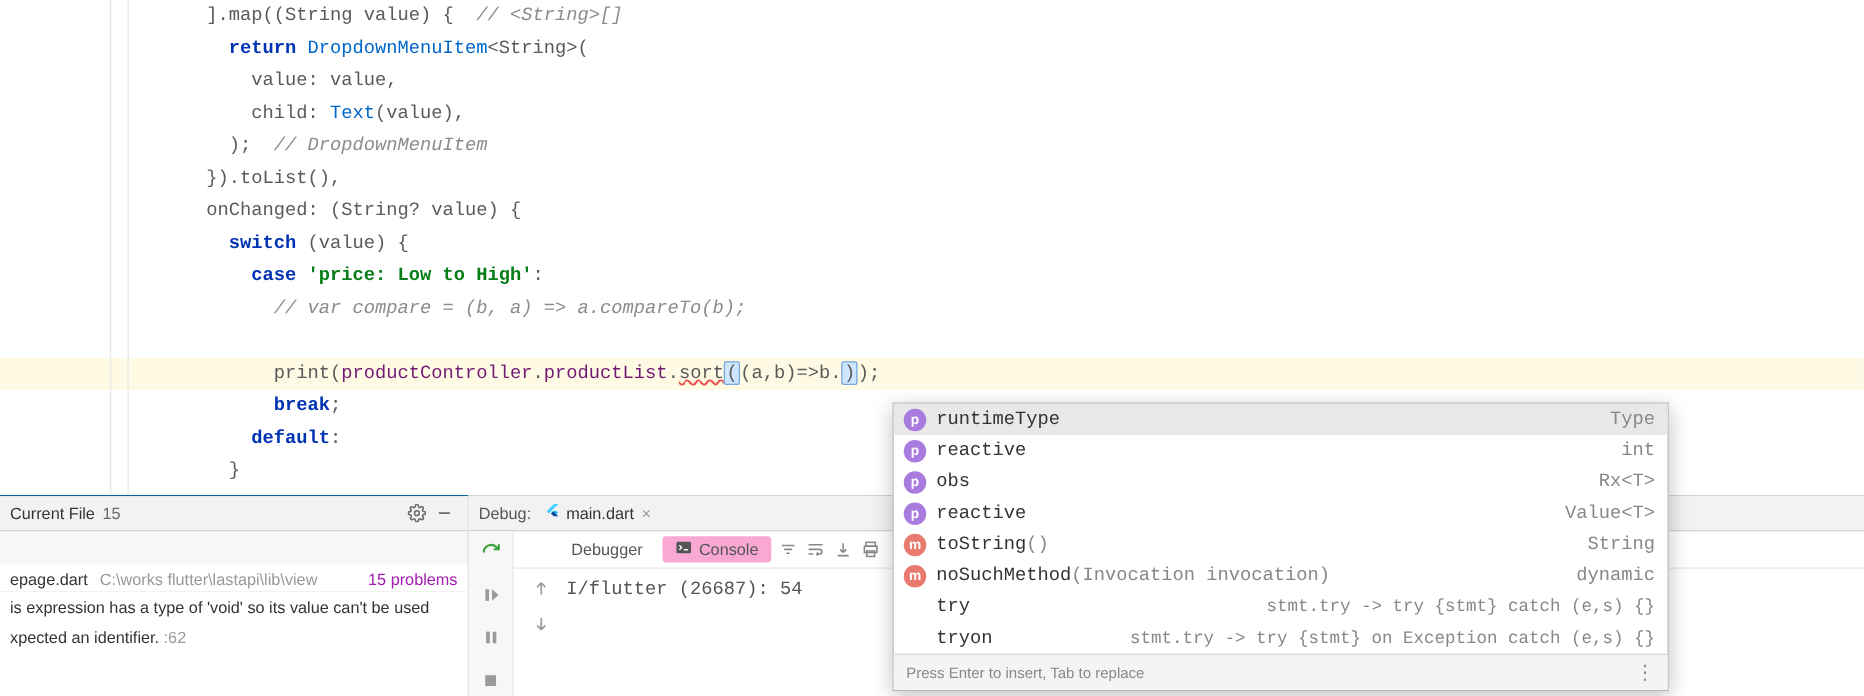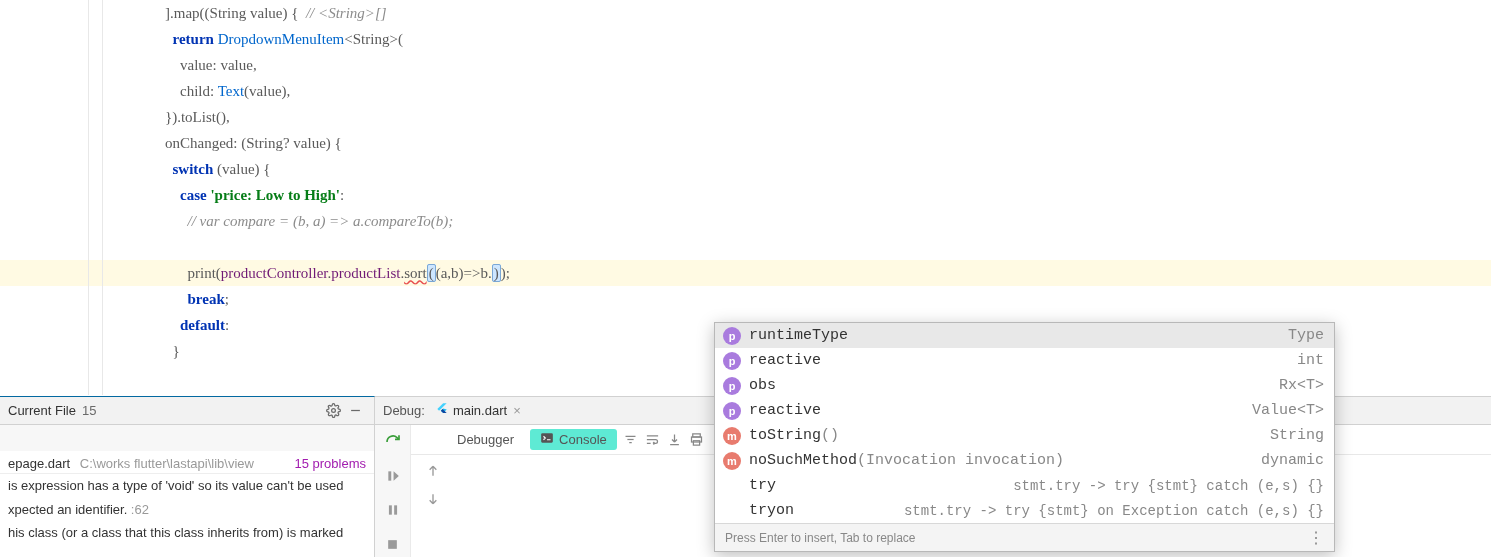--- a/index.html
+++ b/index.html
@@ -13,21 +13,21 @@
     height: 557px;
     position: relative;
   }
   .code-area {
     position: absolute;
     left: 0;
     top: 0;
     right: 0;
     height: 395px;
     background: #ffffff;
-    font-family: Liberation Serif, serif;
+    font-family: Liberation Mono, monospace;
     font-size: 15px;
     line-height: 26px;
   }
   .gutter-lines {
     position: absolute;
     left: 88px;
     top: 0;
     width: 1px;
     height: 395px;
     border-left: 1px solid #e8e8e8;
@@ -146,21 +146,21 @@
   .debug-toolbar .btn {
     padding: 2px 10px;
     font-size: 13px;
     color: #555;
     display: flex;
     align-items: center;
     gap: 5px;
     cursor: pointer;
   }
   .debug-toolbar .btn.active {
-    background: #5eead4;
+    background: #f9a8d4;
     border-radius: 3px;
   }
   .debug-toolbar .tb-icon {
     width: 16px; height: 16px; color: #888;
     display: flex; align-items: center; justify-content: center;
   }
   .debug-sidebar {
     width: 36px;
     border-right: 1px solid #eaeaea;
     display: flex;
@@ -251,20 +251,21 @@
   <div class="gutter-lines2"></div>
 
   <div class="code-line"><span>].map((String value) {  </span><span class="comment">// &lt;String&gt;[]</span></div>
 
   <div class="code-line"><span>  </span><span class="kw">return</span><span> </span><span class="type">DropdownMenuItem</span><span>&lt;String&gt;(</span></div>
 
   <div class="code-line"><span>    value: value,</span></div>
 
   <div class="code-line"><span>    child: </span><span class="type">Text</span><span>(value),</span></div>
 
+  <div class="code-line"><span>  );  </span><span class="comment">// DropdownMenuItem</span></div>
 
   <div class="code-line"><span>}).toList(),</span></div>
 
   <div class="code-line"><span>onChanged: (String? value) {</span></div>
 
   <div class="code-line"><span>  </span><span class="kw">switch</span><span> (value) {</span></div>
 
   <div class="code-line"><span>    </span><span class="kw">case</span><span> </span><span class="str">'price: Low to High'</span><span>:</span></div>
 
   <div class="code-line"><span>      </span><span class="comment">// var compare = (b, a) =&gt; a.compareTo(b);</span></div>
@@ -300,21 +301,20 @@
       </span>
     </div>
     <div class="problems-file">
       <span>epage.dart</span>
       <span class="path">C:\works flutter\lastapi\lib\view</span>
       <span class="pcount">15 problems</span>
     </div>
     <div class="problems-list">
       <div class="problem-item"><span>is expression has a type of 'void' so its value can't be used</span><span class="loc"></span></div>
       <div class="problem-item"><span>xpected an identifier.</span><span class="loc"> :62</span></div>
-      <div class="problem-item"><span>his class (or a class that this class inherits from) is marked </span><span class="loc"></span></div>
     </div>
   </div>
 
   <div class="debug-panel">
     <div class="debug-tabbar">
       <span>Debug:</span>
       <span style="display:flex;align-items:center;gap:4px;">
         <span>
           <svg class="flutter-icon" viewBox="0 0 24 24">
               <path fill="#44d1fd" d="M14 2L4 12l3 3L20 2z"></path>
@@ -400,20 +400,21 @@
               <svg width="16" height="16" viewBox="0 0 24 24" fill="none" stroke="currentColor" stroke-width="2">
                   <path d="M12 19V5m0 0l-5 5m5-5l5 5"></path>
                 </svg>
             </div>
             <div class="ci">
               <svg width="16" height="16" viewBox="0 0 24 24" fill="none" stroke="currentColor" stroke-width="2">
                   <path d="M12 5v14m0 0l-5-5m5 5l5-5"></path>
                 </svg>
             </div>
           </div>
+          <div class="console-text">I/flutter (26687): 54</div>
         </div>
       </div>
     </div>
   </div>
 </div>
 
 <div class="autocomplete">
   <div class="ac-row selected">
     <span class="ac-icon p">p</span>
     <span class="ac-name">runtimeType</span>

